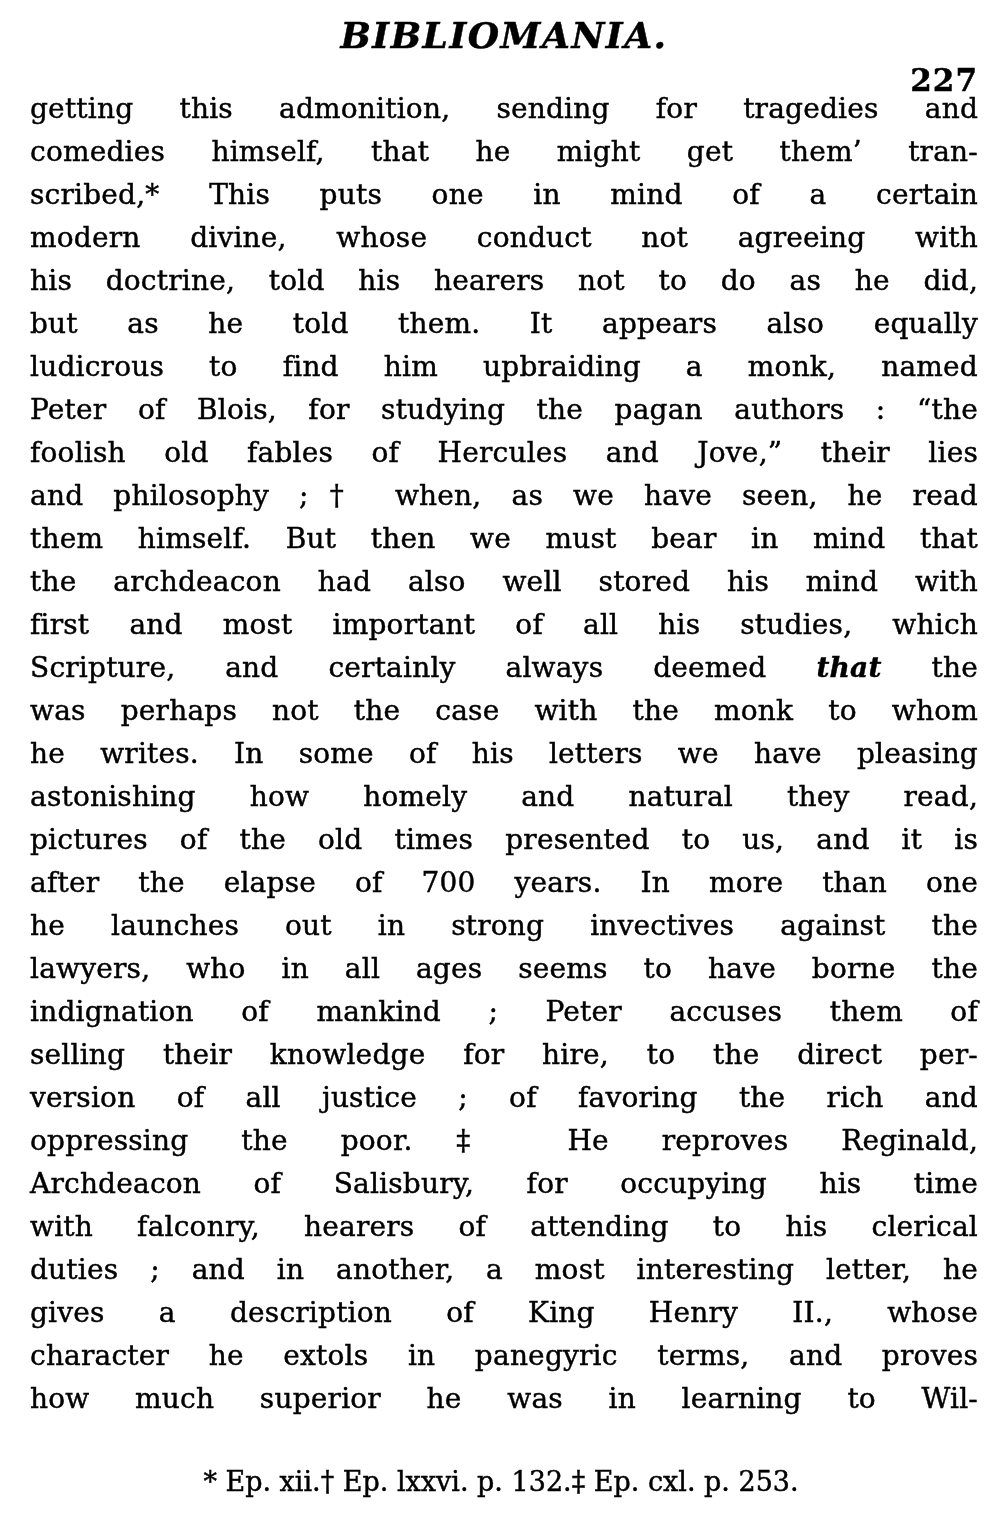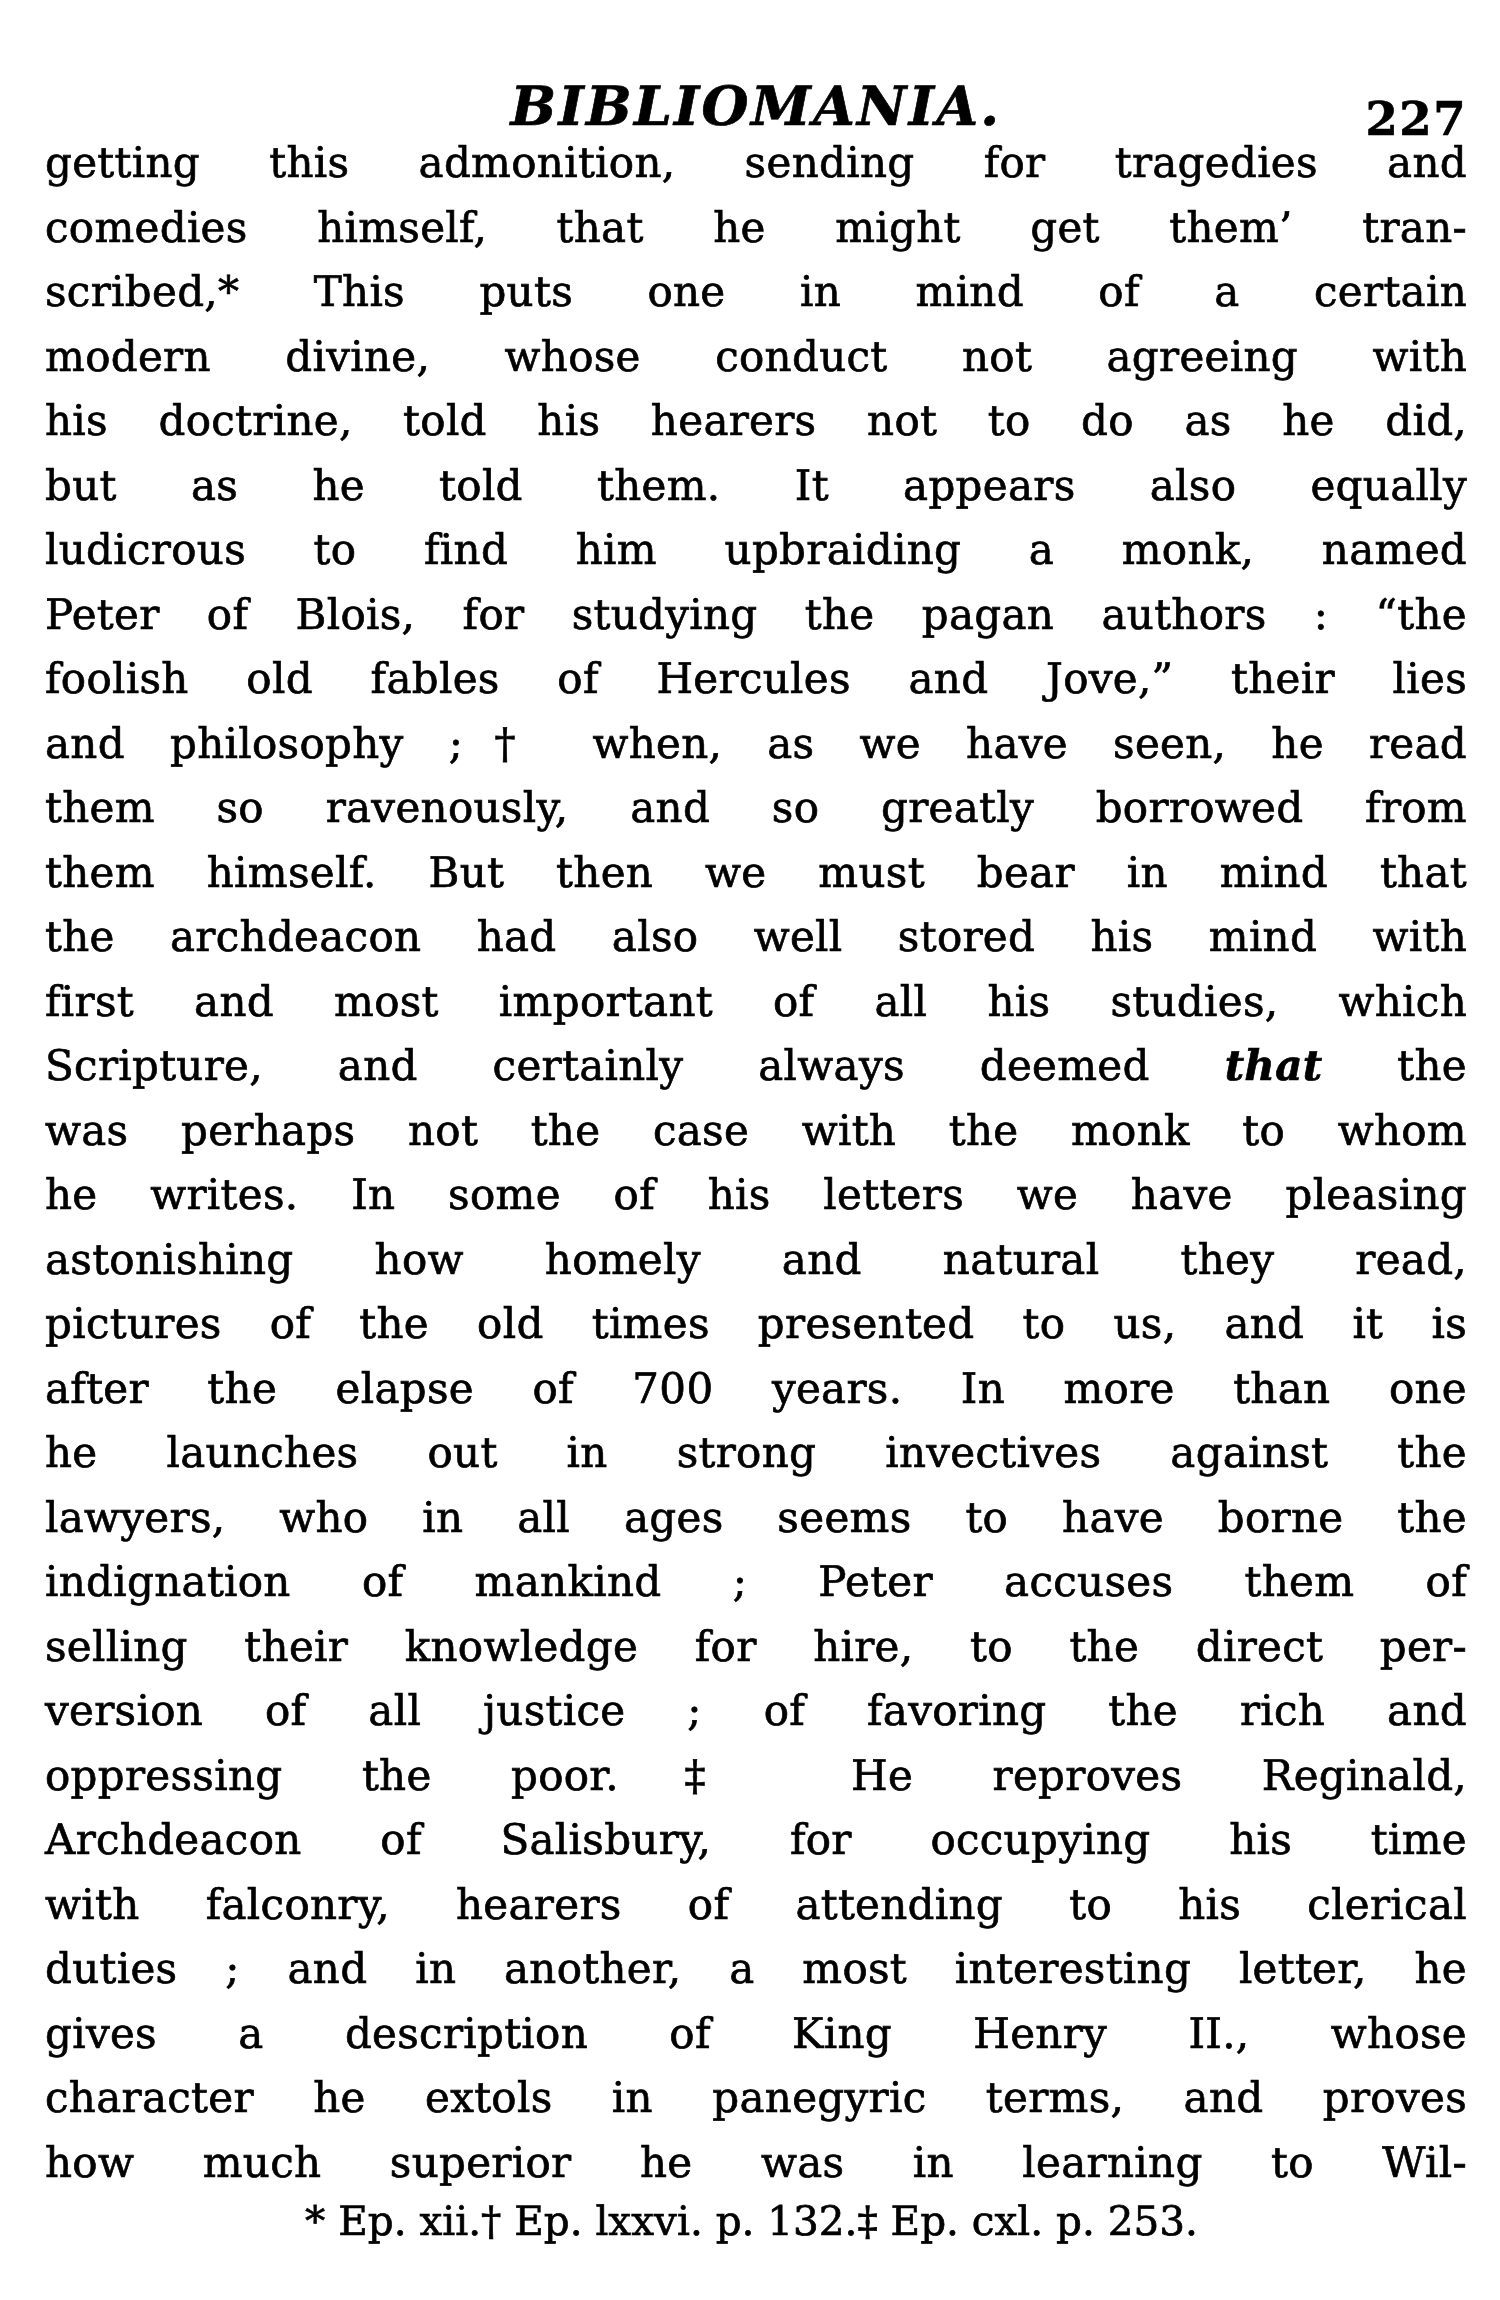--- a/index.html
+++ b/index.html
@@ -27,21 +27,20 @@
   }
   .running-title {
     position: absolute;
     left: 0;
     right: 0;
     text-align: center;
     font-style: italic;
     font-size: 36px;
     letter-spacing: 1.5px;
     font-weight: 600;
-    margin-top: 36px;
   }
   .page-number {
     position: absolute;
     right: 0;
     top: 4px;
     font-size: 31px;
     font-weight: 600;
     letter-spacing: 1px;
     margin-top: 44px;
   }
@@ -89,21 +88,20 @@
     <div class="line">getting this admonition, sending for tragedies and</div>
     <div class="line">comedies himself, that he might get them’ tran-</div>
     <div class="line">scribed,* This puts one in mind of a certain</div>
     <div class="line">modern divine, whose conduct not agreeing with</div>
     <div class="line">his doctrine, told his hearers not to do as he did,</div>
     <div class="line">but as he told them. It appears also equally</div>
     <div class="line">ludicrous to find him upbraiding a monk, named</div>
     <div class="line">Peter of Blois, for studying the pagan authors : “the</div>
     <div class="line">foolish old fables of Hercules and Jove,” their lies</div>
     <div class="line">and philosophy ;† when, as we have seen, he read</div>
-    <div class="line">them so ravenously, and so greatly borrowed from</div>
     <div class="line">them himself. But then we must bear in mind that</div>
     <div class="line">the archdeacon had also well stored his mind with</div>
     <div class="line">first and most important of all his studies, which</div>
     <div class="line"><span>Scripture, and certainly always deemed </span><em class="emphasized-word">that</em><span> the</span></div>
     <div class="line">was perhaps not the case with the monk to whom</div>
     <div class="line">he writes. In some of his letters we have pleasing</div>
     <div class="line">astonishing how homely and natural they read,</div>
     <div class="line">pictures of the old times presented to us, and it is</div>
     <div class="line">after the elapse of 700 years. In more than one</div>
     <div class="line">he launches out in strong invectives against the</div>

